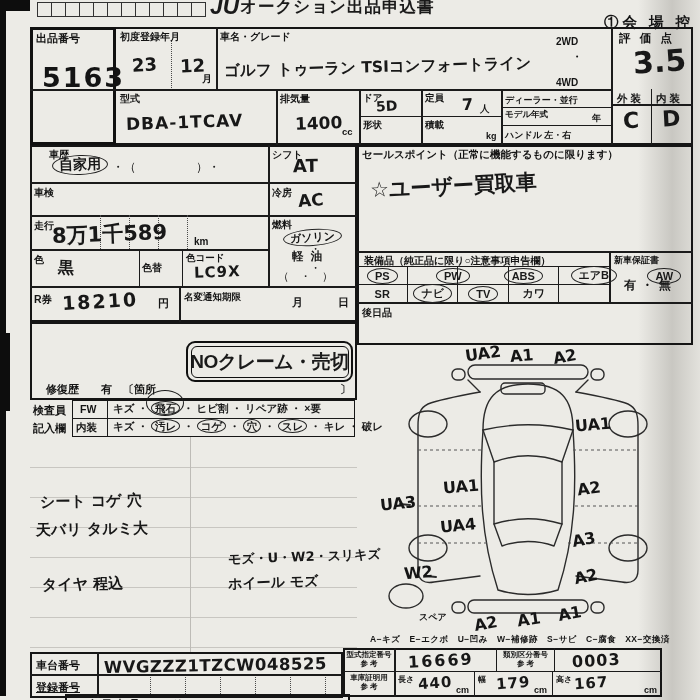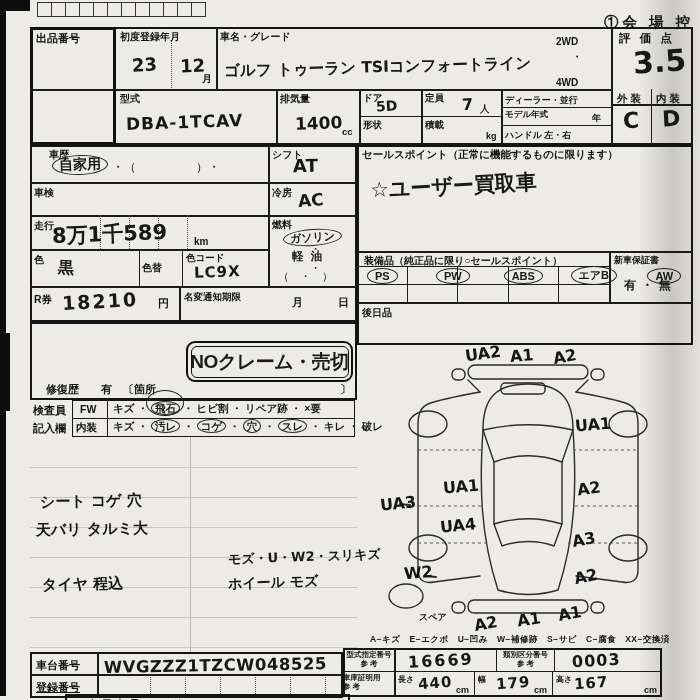--- a/index.html
+++ b/index.html
@@ -52,39 +52,44 @@
       <i></i>
       <i></i>
       <i></i>
       <i></i>
       <i></i>
       <i></i>
       <i></i>
       <i></i>
       <i></i>
   </div>
+  <div class="abs" style="left:0;top:0;width:700px;height:20px;overflow:hidden;">
+    <span class="abs" style="left:210px;top:-7px;font-size:23px;font-weight:900;font-style:italic;">JU</span>
+    <span class="abs" style="left:240px;top:-4px;font-size:16.5px;font-weight:900;letter-spacing:1px;">オークション出品申込書</span>
+  </div>
   <span class="lbl" style="left:604px;top:13px;font-size:14.5px;letter-spacing:4px;font-weight:600;">①会 場 控</span>
 
   <div class="box" style="left:30px;top:27px;width:663px;height:118px;"></div>
   <div class="abs" style="left:30px;top:27px;width:86px;height:118px;border:3px solid #111;box-sizing:border-box;"></div>
   <div class="ln" style="left:216px;top:27px;width:1.5px;height:62px;"></div>
   <div class="ln" style="left:611px;top:27px;width:2px;height:118px;"></div>
   <div class="ln" style="left:30px;top:89px;width:581px;height:1.5px;"></div>
   <div class="ln" style="left:276px;top:89px;width:1.5px;height:56px;"></div>
   <div class="ln" style="left:359px;top:89px;width:1.5px;height:56px;"></div>
   <div class="ln" style="left:421px;top:89px;width:1.5px;height:56px;"></div>
   <div class="ln" style="left:501px;top:89px;width:1.5px;height:56px;"></div>
   <div class="ln" style="left:501px;top:107px;width:110px;height:1px;"></div>
   <div class="ln" style="left:501px;top:125px;width:110px;height:1px;"></div>
   <div class="ln" style="left:359px;top:116px;width:142px;height:1px;"></div>
   <div class="ln" style="left:611px;top:104px;width:82px;height:1.5px;"></div>
   <div class="ln" style="left:651px;top:89px;width:1px;height:56px;"></div>
   <div class="dotv" style="left:171px;top:40px;height:48px;"></div>
 
   <span class="lbl" style="left:36px;top:31px;font-size:11px;">出品番号</span>
+  <span class="lbl" style="left:42px;top:62px;font-size:27px;letter-spacing:2px;font-family:'DejaVu Sans',sans-serif;">5163</span>
   <span class="lbl" style="left:120px;top:30px;font-size:10px;">初度登録年月</span>
   <span class="hw" style="left:132px;top:54px;font-size:18px;transform:rotate(-3deg);">23</span>
   <span class="hw" style="left:180px;top:55px;font-size:18px;transform:rotate(-2deg);">12</span>
   <span class="lbl" style="left:202px;top:72px;font-size:10px;">月</span>
   <span class="lbl" style="left:220px;top:30px;font-size:10px;">車名・グレード</span>
   <span class="hw" style="left:224px;top:57px;font-size:15.5px;transform:rotate(-1.5deg);">ゴルフ トゥーラン TSIコンフォートライン</span>
   <span class="lbl" style="left:556px;top:36px;font-size:10px;">2WD</span>
   <span class="lbl" style="left:572px;top:50px;font-size:10px;">・</span>
   <span class="lbl" style="left:556px;top:77px;font-size:10px;">4WD</span>
   <span class="lbl" style="left:619px;top:31px;font-size:11.5px;letter-spacing:3px;">評 価 点</span>
@@ -161,36 +166,53 @@
   <div class="ln" style="left:357px;top:284px;width:253px;height:1px;"></div>
   <div class="ln" style="left:357px;top:302px;width:336px;height:1.5px;"></div>
   <div class="ln" style="left:609px;top:251px;width:1.5px;height:51px;"></div>
   <div class="ln" style="left:407px;top:266px;width:1px;height:36px;"></div>
   <div class="ln" style="left:457px;top:266px;width:1px;height:36px;"></div>
   <div class="ln" style="left:508px;top:266px;width:1px;height:36px;"></div>
   <div class="ln" style="left:558px;top:266px;width:1px;height:36px;"></div>
 
   <span class="lbl" style="left:362px;top:148px;font-size:10.5px;">セールスポイント（正常に機能するものに限ります）</span>
   <span class="hw" style="left:370px;top:172px;font-size:21px;transform:rotate(-3deg);">☆ユーザー買取車</span>
-  <span class="lbl" style="left:364px;top:254px;font-size:10px;">装備品（純正品に限り○セールスポイント）</span>
+  <span class="lbl" style="left:364px;top:254px;font-size:10px;">装備品（純正品に限り○注意事項申告欄）</span>
   <div class="equip-row" style="left:357px;top:267px;width:252px;height:17px;gap:20px;">
       <span class="li">
         <span class="w circled">PS</span>
       </span>
       <span class="li">
         <span class="w circled">PW</span>
       </span>
       <span class="li">
         <span class="w circled">ABS</span>
       </span>
       <span class="li">
         <span class="w circled">エアB</span>
       </span>
       <span class="li">
         <span class="w circled">AW</span>
+      </span>
+    </div>
+  <div class="equip-row" style="left:357px;top:285px;width:252px;height:17px;">
+      <span class="li">
+        <span class="w">SR</span>
+      </span>
+      <span class="li">
+        <span class="w circled">ナビ</span>
+      </span>
+      <span class="li">
+        <span class="w circled">TV</span>
+      </span>
+      <span class="li">
+        <span class="w">カワ</span>
+      </span>
+      <span class="li">
+        <span class="w"></span>
       </span>
     </div>
   <span class="lbl" style="left:614px;top:254px;font-size:9px;">新車保証書</span>
   <span class="lbl" style="left:624px;top:277px;font-size:12px;letter-spacing:1px;">有 ・ 無</span>
   <span class="lbl" style="left:362px;top:306px;font-size:10px;">後日品</span>
 
   <div class="box" style="left:30px;top:322px;width:327px;height:78px;"></div>
   <div class="stamp-outer" style="left:186px;top:341px;width:163px;height:37px;">
     <div class="stamp-inner">NOクレーム・売切</div>
   </div>
@@ -320,21 +342,21 @@
   <div class="abs" style="left:343px;top:650px;width:52px;text-align:center;font-size:7.5px;font-weight:bold;line-height:1.25;">
     <div>型式指定番号</div>
       <div>参 考</div>
   </div>
   <span class="hw" style="left:408px;top:651px;font-size:16px;transform:rotate(-3deg);letter-spacing:2px;">16669</span>
   <div class="abs" style="left:497px;top:650px;width:57px;text-align:center;font-size:7.5px;font-weight:bold;line-height:1.25;">
     <div>類別区分番号</div>
       <div>参 考</div>
   </div>
   <span class="hw" style="left:572px;top:651px;font-size:16px;transform:rotate(-3deg);letter-spacing:1px;">0003</span>
-  <div class="abs" style="left:343px;top:673px;width:52px;font-size:7.5px;font-weight:bold;line-height:1.25;">
+  <div class="abs" style="left:343px;top:673px;width:52px;text-align:center;font-size:7.5px;font-weight:bold;line-height:1.25;">
     <div>車庫証明用</div>
       <div>参 考</div>
   </div>
   <span class="lbl" style="left:398px;top:674px;font-size:8px;">長さ</span>
   <span class="hw" style="left:418px;top:674px;font-size:15px;transform:rotate(-4deg);letter-spacing:1px;">440</span>
   <span class="lbl" style="left:456px;top:685px;font-size:9px;">cm</span>
   <span class="lbl" style="left:478px;top:674px;font-size:8px;">幅</span>
   <span class="hw" style="left:496px;top:674px;font-size:15px;transform:rotate(-4deg);letter-spacing:1px;">179</span>
   <span class="lbl" style="left:534px;top:685px;font-size:9px;">cm</span>
   <span class="lbl" style="left:556px;top:674px;font-size:8px;">高さ</span>

